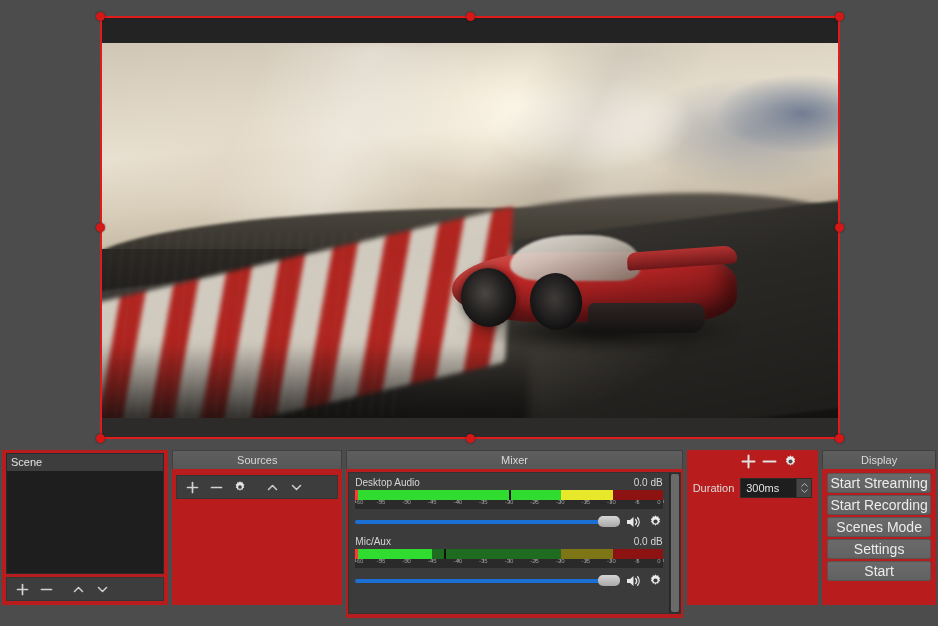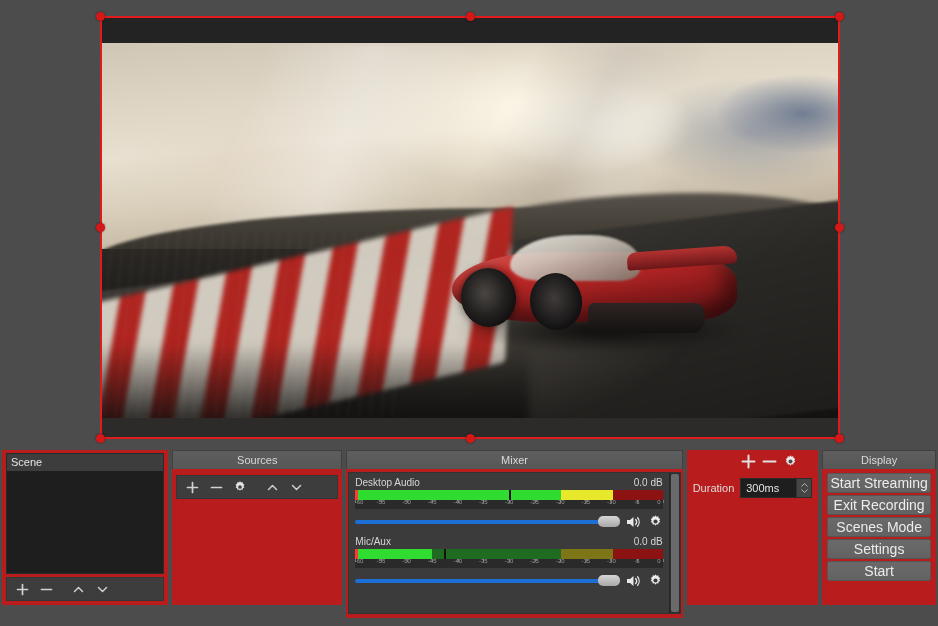--- a/index.html
+++ b/index.html
@@ -731,21 +731,21 @@
             </span>
           </span>
         </div>
       </div>
     </div>
 
     <div class="dock dock-controls">
       <div class="dock-title">Display</div>
       <div class="dock-body ctl-body" id="controls-body">
           <div class="ctl-btn">Start Streaming</div>
-          <div class="ctl-btn">Exit Recording</div>
+          <div class="ctl-btn">Start Recording</div>
           <div class="ctl-btn">Scenes Mode</div>
           <div class="ctl-btn">Settings</div>
           <div class="ctl-btn">Start</div>
         </div>
     </div>
 
   </div>
 
 
 </div>

